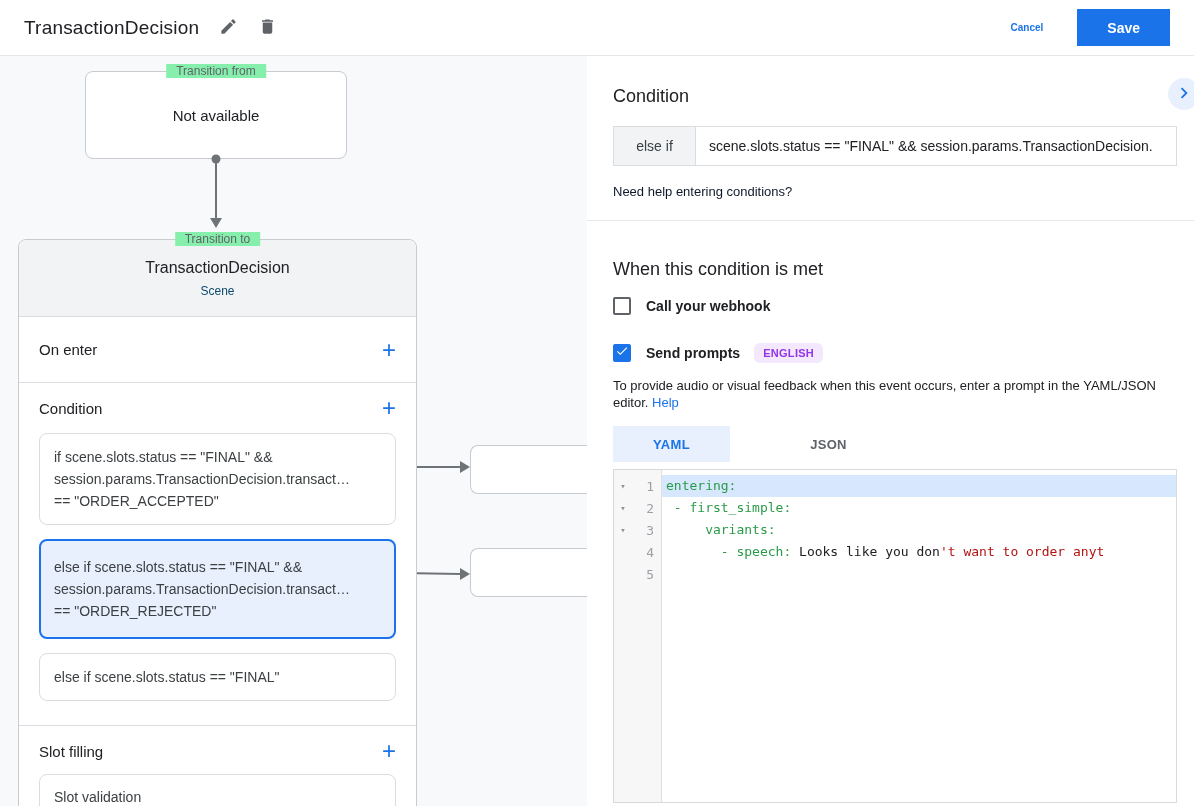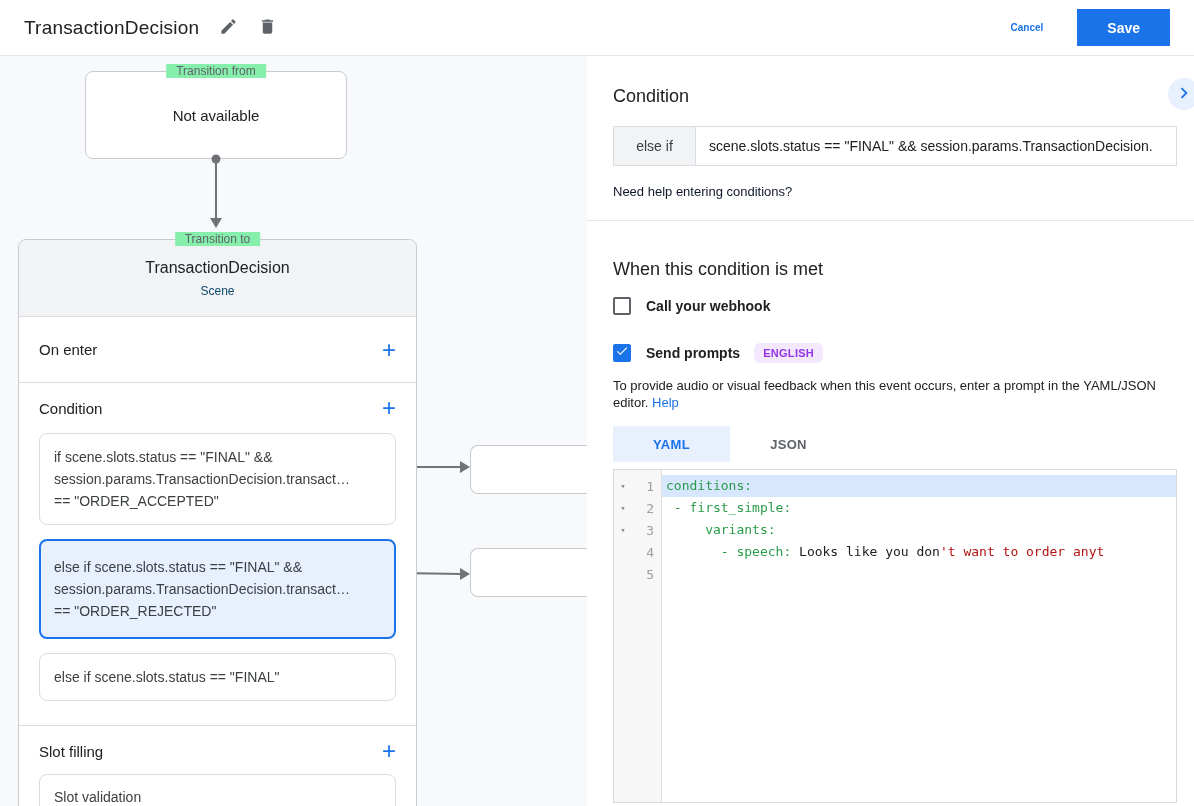--- a/index.html
+++ b/index.html
@@ -87,21 +87,21 @@
     background:#fff; flex:none; cursor:pointer; }
   .checkbox.checked { background:#1a73e8; border-color:#1a73e8; display:flex;
     align-items:center; justify-content:center; }
   .cb-label { font-size:14px; font-weight:bold; margin-left:15px; color:#202124; }
   .lang-badge { margin-left:14px; background:#f3e8fd; color:#9334e6;
     font-size:11px; font-weight:bold; padding:4px 9px; border-radius:6px;
     letter-spacing:.3px; }
   .desc { margin-top:14px; font-size:13px; line-height:17px; color:#202124;
     max-width:575px; }
   .desc a { color:#1a73e8; text-decoration:none; cursor:pointer; }
-  .tabs { display:flex; margin-top:15px; }
+  .tabs { display:flex; margin-top:15px;gap:40px; }
   .tab { height:36px; width:117px; display:flex; align-items:center;
     justify-content:center; font-size:13px; font-weight:bold; color:#5f6368;
     cursor:pointer; letter-spacing:.3px; }
   .tab.active { background:#e8f0fe; color:#1a73e8; }
   .editor { margin-top:7px; border:1px solid #d7dadd; display:flex; height:334px;
     background:#fff; font-family:"DejaVu Sans Mono", monospace; font-size:13px; }
   .gutter { width:48px; background:#f7f7f7; border-right:1px solid #e0e0e0;
     padding-top:5px; flex:none; }
   .g-row { height:22px; display:flex; align-items:center; }
   .fold { width:18px; text-align:center; color:#8e9194; font-size:9px;
@@ -270,21 +270,21 @@
           <div class="g-row">
               <span class="fold"></span>
               <span class="lnum">4</span>
             </div>
           <div class="g-row">
               <span class="fold"></span>
               <span class="lnum">5</span>
             </div>
         </div>
         <div class="code">
-          <div class="cl hl"><span class="tok-k">conditions:</span></div>
+          <div class="cl hl"><span class="tok-k">entering:</span></div>
           <div class="cl"><span class="tok-k"> - first_simple:</span></div>
           <div class="cl"><span class="tok-k">     variants:</span></div>
           <div class="cl"><span class="tok-k">       - speech:</span><span> Looks like you don</span><span class="tok-s">'t want to order anyt</span></div>
           <div class="cl"><span></span></div>
         </div>
       </div>
     </div>
   </div>
 </div>
 

